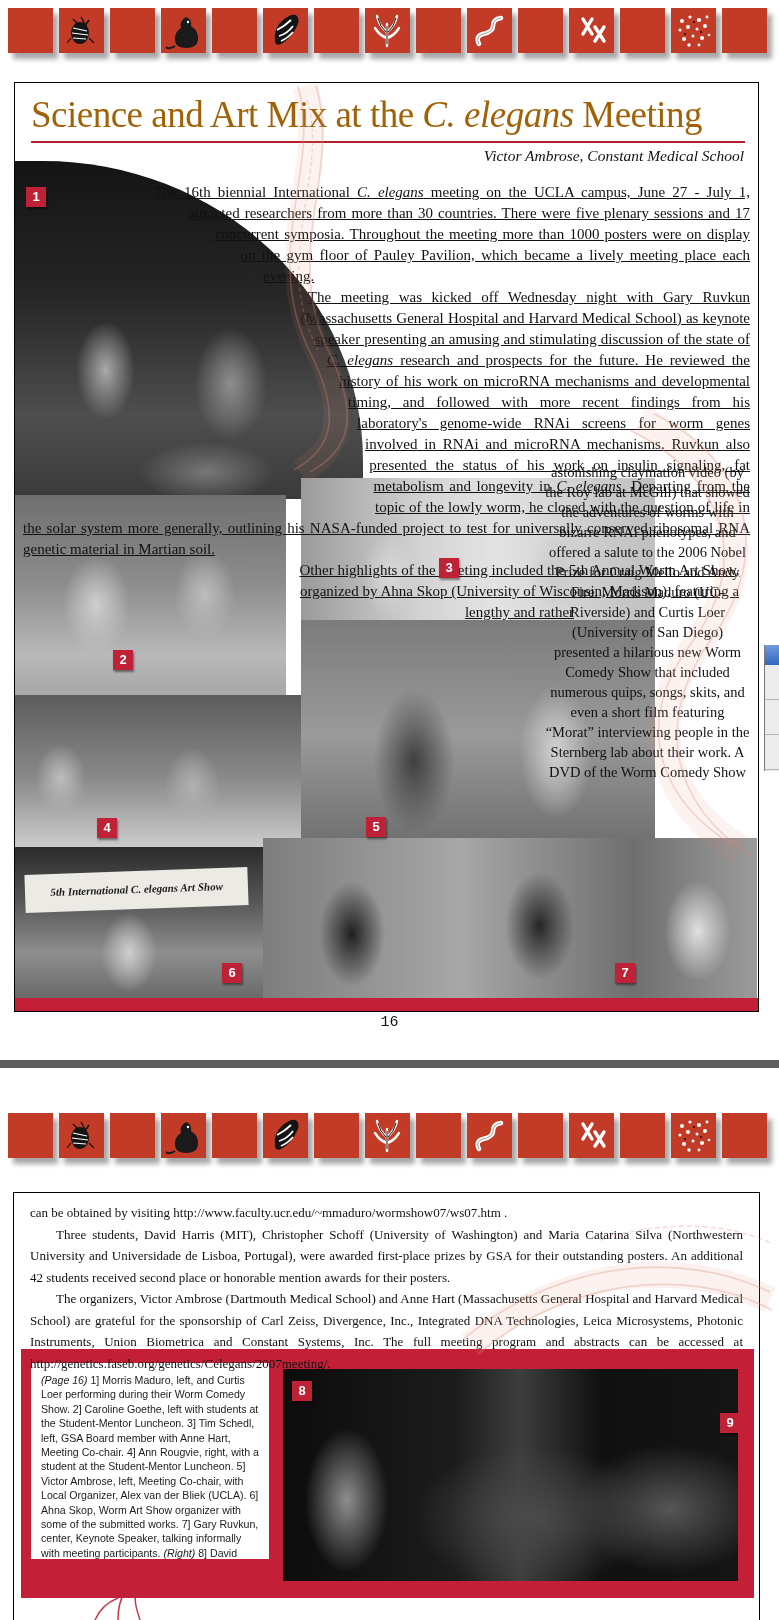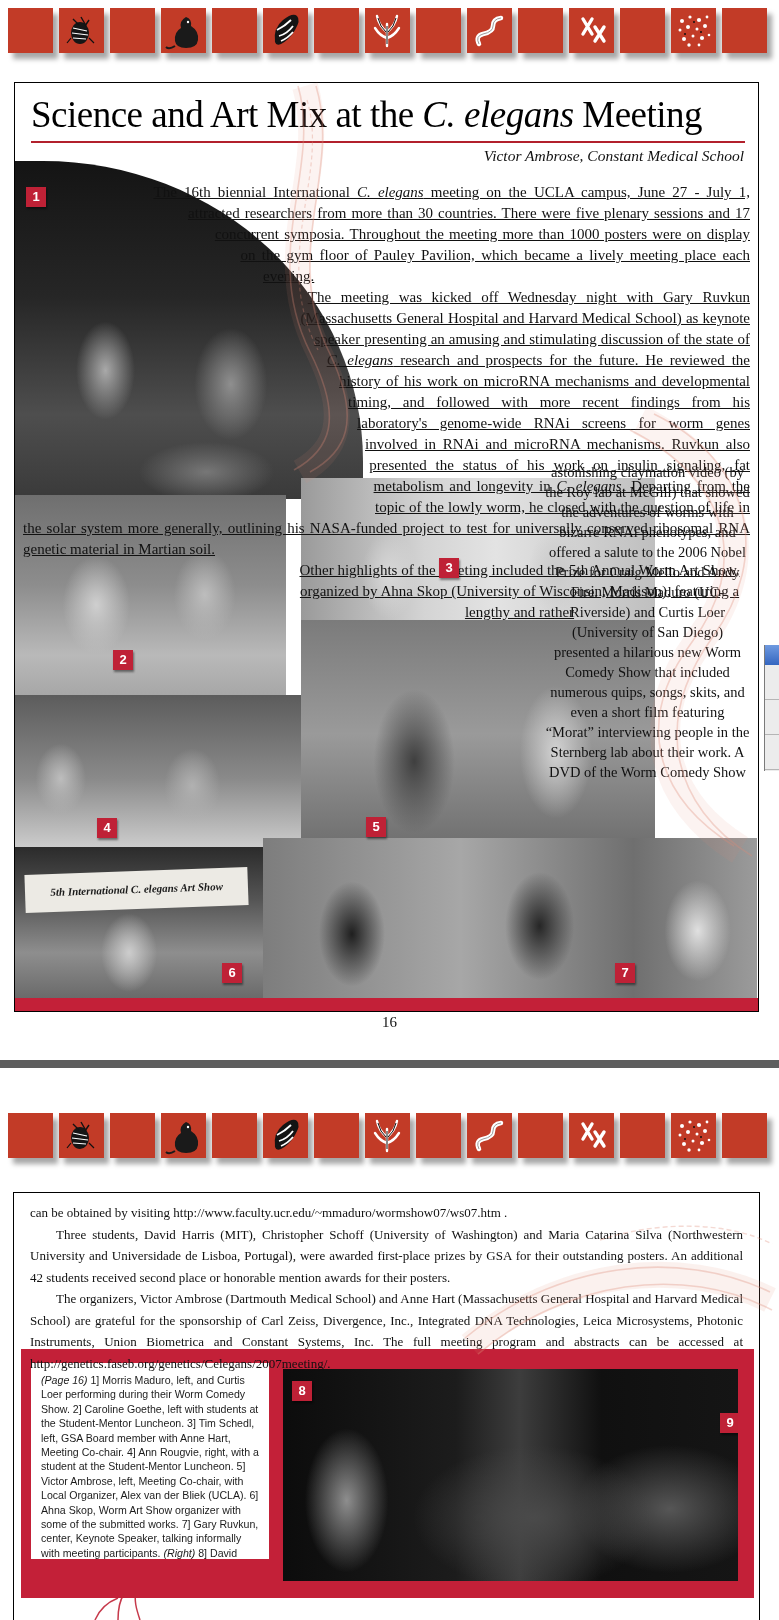--- a/index.html
+++ b/index.html
@@ -18,21 +18,21 @@
   .page1 { position:absolute; left:14px; top:82px; width:743px; height:928px;
            border:1px solid #000; background:#fff; z-index:1; }
   .page2 { position:absolute; left:13px; top:1192px; width:745px; height:428px;
            border:1px solid #000; background:#fff; z-index:1; }
 
   
   .art { position:absolute; left:0; top:0; width:779px; height:1620px; z-index:2; pointer-events:none; }
 
   
   .p1-title { position:absolute; left:16px; top:10px; width:720px; font-size:37px; letter-spacing:-0.5px;
-              white-space:nowrap; z-index:5; color:#000000; }
+              white-space:nowrap; z-index:5; color:#a16207; }
   .p1-title .it { font-style:italic; }
   .p1-rule { position:absolute; left:16px; top:58px; width:714px; height:2px; background:#b2202c; z-index:5; }
   .p1-byline { position:absolute; right:14px; top:64px; font-style:italic; font-size:15.5px; z-index:5; }
 
   
   .article { position:absolute; left:8px; top:99px; width:727px; font-size:15px; line-height:21px;
              text-align:justify; z-index:5;text-decoration:underline; }
   .article p { margin:0; }
   .wrap-spacer { float:left; width:352px; height:322px;
                  shape-outside: polygon(0 0, 96px 0, 170px 45px, 232px 96px, 282px 152px, 316px 210px, 341px 268px, 352px 322px, 0 322px);
@@ -92,21 +92,21 @@
             radial-gradient(ellipse 150px 90px at 55% 70%, #4a4a4a 0%, rgba(40,40,40,0) 80%),
             radial-gradient(ellipse 120px 80px at 85% 66%, #565656 0%, rgba(40,40,40,0) 80%),
             linear-gradient(90deg, #0c0c0c 0%, #1c1c1c 38%, #3d3d3d 52%, #101010 70%, #151515 100%); }
 
   
   .badge { position:absolute; width:20px; height:20px; background:#bf2136; color:#fff; text-align:center;
            font:700 13px/20px "Liberation Sans", sans-serif; z-index:6; box-shadow:1px 2px 2px rgba(0,0,0,.45); }
 
   
   .redbar { position:absolute; left:0; right:0; bottom:0; height:13px; background:#c32038; z-index:4; }
-  .pageno { position:absolute; left:0; top:1014px; width:779px; text-align:center; font-size:15px; z-index:4; }
+  .pageno { position:absolute; left:0; top:1014px; width:779px; text-align:center; font-size:15px; z-index:4;font-family:Liberation Mono, monospace; }
   .separator { position:absolute; left:0; top:1060px; width:779px; height:8px; background:#5e5e5e; z-index:4; }
 
   
   .p2text { position:absolute; left:16px; right:16px; top:9px; font-size:13px; line-height:21.5px;
             text-align:justify; z-index:5; }
   .p2text p { margin:0; }
   .redblock { position:absolute; left:7px; top:156px; width:733px; height:249px; background:#c32038; z-index:3; }
   .caption { position:absolute; left:10px; top:14px; width:218px; height:176px; background:#fff;
              padding:10px 10px; font:10.6px/14.4px "Liberation Sans", sans-serif; color:#1c1c1c;
              overflow:hidden; }

